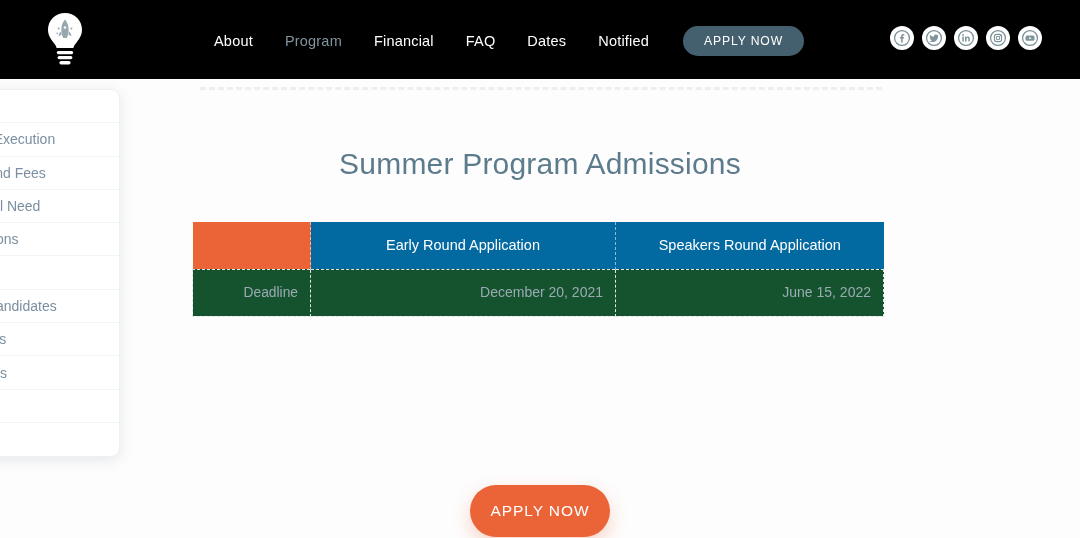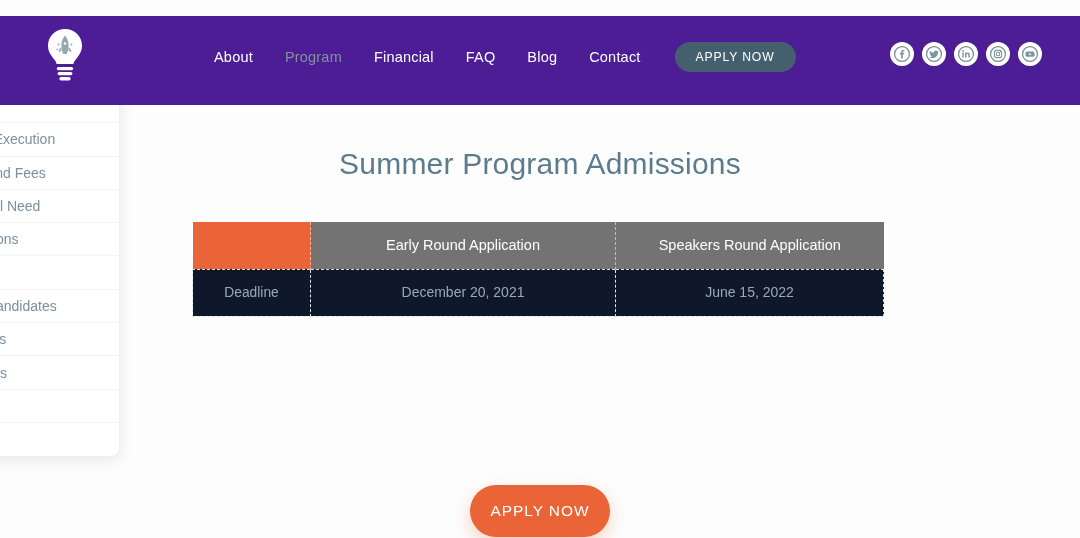--- a/index.html
+++ b/index.html
@@ -5,23 +5,23 @@
   * { box-sizing: border-box; margin: 0; padding: 0; }
   html, body {
     width: 1080px; height: 538px;
     overflow: hidden;
     background: #fdfdfd;
     font-family: "Liberation Sans", sans-serif;
   }
 
   
   .site-header {
-    position: absolute; top: 16px; left: 0;
-    width: 1080px; height: 89px;
-    background: #4c1d95;
+    position: absolute; top: 0; left: 0;
+    width: 1080px; height: 79px;
+    background: #000000;
     display: flex; align-items: center;
     z-index: 40;
   }
   .logo-wrap {
     position: absolute; left: 44px; top: 8px;
     width: 42px; height: 62px;
     display: flex; align-items: center; justify-content: center;
   }
   .logo-wrap svg { display: block; }
 
@@ -114,40 +114,40 @@
 
   
   .adm-table {
     position: absolute;
     left: 192px; top: 141px;
     width: 691px;
     border-collapse: collapse;
     table-layout: fixed;
   }
   .adm-table th {
-    background: #737373;
+    background: #0369a1;
     color: #ffffff;
     font-weight: normal;
     font-size: 14.5px;
     height: 47px;
     border-right: 1px dashed rgba(255,255,255,.55);
     vertical-align: middle;
   }
   .adm-table th:last-child { border-right: none; }
   .adm-table th.blank { background: #ea6437; }
 
   .adm-table td {
     border: 1px dashed #dfe5e9;
     color: #9aaab4;
     font-size: 14px;
-    text-align: center;
+    text-align: right;
     vertical-align: middle;
     line-height: 21px;
     padding: 8px 12px;
-    background: #0f172a;
+    background: #14532d;
   }
   .adm-table td.label-cell { font-size: 13.8px; }
   .r1 td { height: 47px; }
   .r2 td { height: 67px; }
   .r3 td { height: 68px; }
 
   
   .apply-cta {
     position: absolute;
     left: 50%; transform: translateX(-50%);
@@ -185,22 +185,22 @@
         <rect x="14.4" y="50" width="11.2" height="3.4" rx="1.7" fill="#ffffff"></rect>
       </svg>
     </span>
   </a>
 
   <nav class="main-nav">
     <a class="nav-link" href="#">About</a>
     <a class="nav-link dimmed" href="#">Program</a>
     <a class="nav-link" href="#">Financial</a>
     <a class="nav-link" href="#">FAQ</a>
-    <a class="nav-link" href="#">Blog</a>
-    <a class="nav-link" href="#">Contact</a>
+    <a class="nav-link" href="#">Dates</a>
+    <a class="nav-link" href="#">Notified</a>
     <button class="apply-nav-btn">APPLY NOW</button>
   </nav>
 
   <div class="social-row">
     <a class="social-btn" href="#">
       <span>
         <svg width="16" height="16" viewBox="0 0 16 16">
             <circle cx="8" cy="8" r="7.4" fill="none" stroke="#7f949b" stroke-width="1.25"></circle>
             <path d="M9.3 5.4h1V3.9H9.1c-1.3 0-2 .8-2 2v1H5.9v1.5h1.2v4.2h1.6V8.4h1.3l.2-1.5H8.7V6c0-.4.2-.6.6-.6z" fill="#7f949b"></path>
           </svg>

